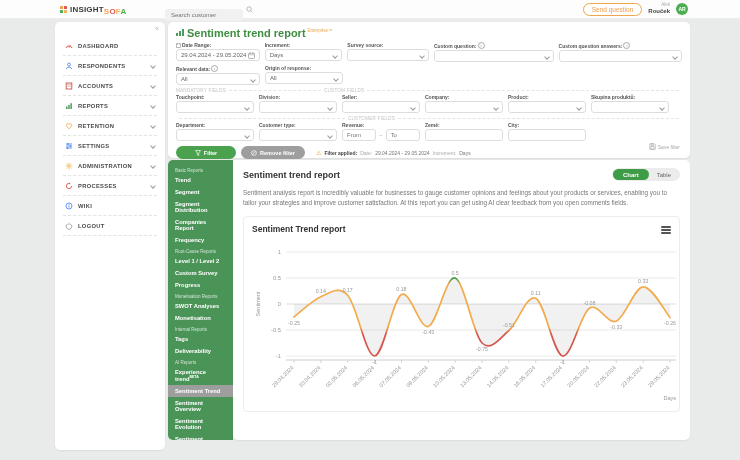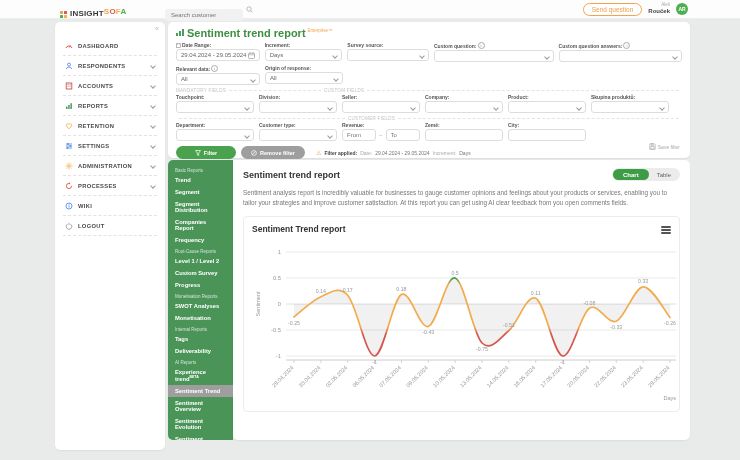--- a/index.html
+++ b/index.html
@@ -1,21 +1,21 @@
 <!DOCTYPE html>
 <html><head>
 <meta charset="utf-8">
 <style>
   html,body{margin:0;padding:0;}
   body{width:740px;height:460px;position:relative;overflow:hidden;background:#e9eaea;
        font-family:"Liberation Sans",sans-serif;color:#333;}
   
   .topbar{position:absolute;left:0;top:0;width:740px;height:18px;background:#fdfdfd;
           border-bottom:1px solid #eee;display:flex;align-items:center;}
-  .logo{display:flex;align-items:flex-end;margin-left:60px;cursor:pointer;}
+  .logo{display:flex;align-items:center;margin-left:60px;cursor:pointer;}
   .logo-grid{display:inline-grid;grid-template-columns:3px 3px;grid-gap:1px;margin-right:3px;}
   .logo-grid i{width:3px;height:3px;border-radius:0.5px;}
   .lg1{background:#f0a54c}.lg2{background:#e2574c}.lg3{background:#4caf50}.lg4{background:#f5b14e}
   .logo-dark{font-weight:bold;font-size:8px;letter-spacing:.2px;color:#3a3a3a;}
   .logo-col{font-weight:bold;font-size:8px;letter-spacing:.2px;}
   .searchbox{position:absolute;left:165px;top:3px;width:90px;height:12px;}
   .searchbox input{width:78px;height:12px;border:none;background:#f1f1f2;border-radius:3px;
           font-size:6px;padding:0 6px;color:#777;outline:none;box-sizing:border-box;font-family:inherit;}
   .searchbox svg{position:absolute;right:2px;top:2.5px;}
   .top-right{position:absolute;right:52px;top:0;height:18px;display:flex;align-items:center;gap:6px;}

